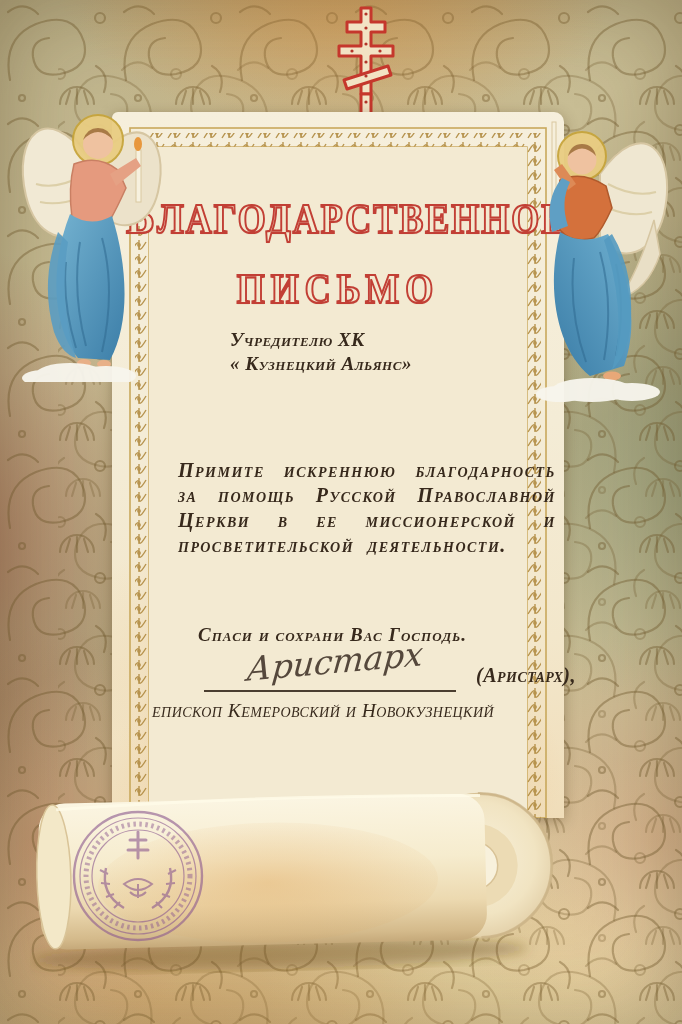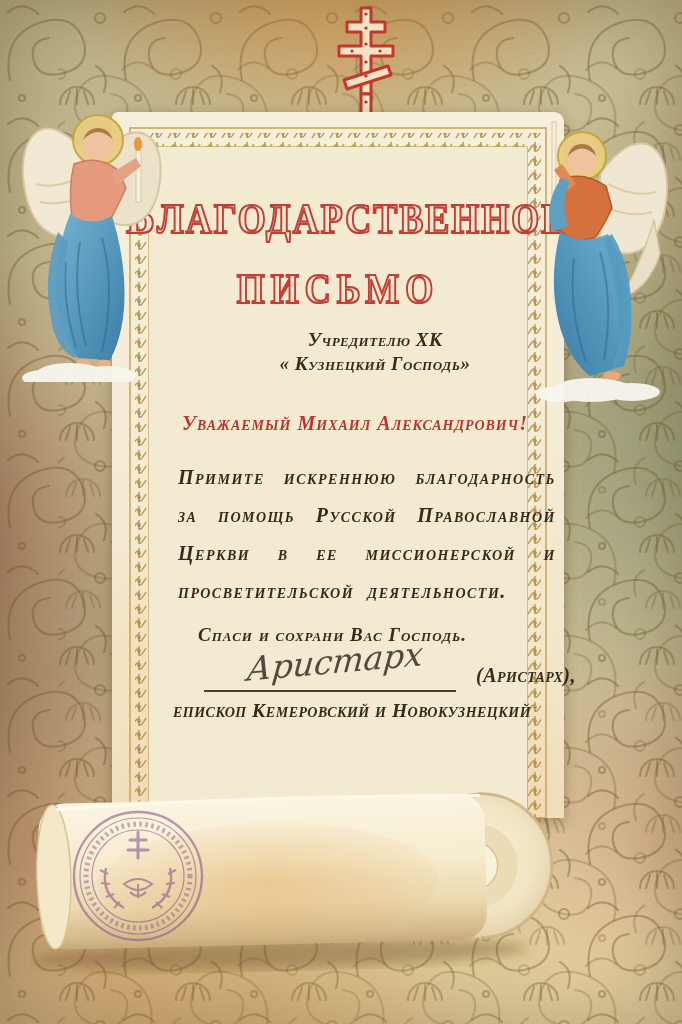--- a/index.html
+++ b/index.html
@@ -36,40 +36,40 @@
   }
   .frame{position:absolute;inset:0;pointer-events:none;}
   .txt{position:absolute;color:#37291c;}
   .title{left:14px;width:424px;text-align:center;color:#f3e8cf;
     font-weight:bold;text-transform:uppercase;letter-spacing:2px;
     -webkit-text-stroke:1.9px #c23f35;text-shadow:0 1px 1px rgba(150,40,30,.35);
     transform:scaleY(1.18);}
   .title-1{top:78px;font-size:36px;}
   .title-1::first-letter{font-size:1.22em;}
   .title-2{top:156px;font-size:36px;letter-spacing:6px;}
-  .addr{left:118px;top:216px;width:290px;text-align:center;
+  .addr{left:118px;top:216px;width:290px;text-align:left;
     font-style:italic;font-weight:bold;font-variant:small-caps;
     font-size:19px;line-height:24px;letter-spacing:.5px;}
   .salut{left:58px;top:300px;width:370px;text-align:center;color:#b5372e;
     font-style:italic;font-weight:bold;font-variant:small-caps;
     font-size:20px;letter-spacing:1px;}
   .bodytxt{left:66px;top:346px;width:378px;text-align:justify;
     font-style:italic;font-weight:bold;font-variant:small-caps;
-    font-size:20px;line-height:38px;letter-spacing:1.5px;word-spacing:7px;}
+    font-size:20px;line-height:25px;letter-spacing:1.5px;word-spacing:7px;}
   .bless{left:68px;top:512px;font-style:italic;font-weight:bold;font-variant:small-caps;
     font-size:19px;letter-spacing:1px;margin-left:18px;}
   .sigwrap{left:60px;top:536px;width:380px;height:56px;}
   .sig-hand{position:absolute;left:48px;top:-6px;width:230px;text-align:center;
     color:#55483c;font-style:italic;font-size:33px;
     font-family:"DejaVu Serif",serif;transform:rotate(-5deg) skewX(-10deg);}
   .sig-line{position:absolute;left:32px;top:42px;width:252px;border-bottom:2px solid #4a3e30;}
   .sig-name{position:absolute;left:304px;top:16px;font-style:italic;font-weight:bold;
     font-variant:small-caps;font-size:20px;letter-spacing:.5px;}
-  .sig-title{left:40px;top:588px;width:400px;text-align:center;
-    font-style:italic;font-weight:bold;font-variant:small-caps;
+  .sig-title{left:40px;top:588px;width:400px;
+    font-style:italic;font-weight:normal;font-variant:small-caps;
     font-size:19.5px;letter-spacing:.5px;}
   
   .angel{position:absolute;z-index:3;}
   .angel-left{left:10px;top:92px;width:170px;height:290px;}
   .angel-right{left:516px;top:104px;width:166px;height:300px;}
   
   .roll{position:absolute;left:28px;top:782px;width:534px;height:196px;z-index:4;
     transform:rotate(-1.4deg);}
   .seal{position:absolute;left:68px;top:806px;width:140px;height:140px;z-index:5;opacity:.62;}
 </style>
@@ -135,24 +135,23 @@
       <rect x="37" y="35" width="378" height="671" fill="none"></rect>
       <rect x="23" y="35" width="406" height="671" fill="#f3ead2" opacity="0"></rect>
       <rect x="37" y="35" width="378" height="671" fill="#f3ead2"></rect>
     </svg>
 
     <div class="txt title title-1">Благодарственное</div>
     <div class="txt title title-2">письмо</div>
 
     <div class="txt addr">
       <div>Учредителю ХК</div>
-      <div>« Кузнецкий Господь»</div>
+      <div>« Кузнецкий Альянс»</div>
     </div>
 
-    <div class="txt salut">Уважаемый Михаил Александрович!</div>
 
     <div class="txt bodytxt">Примите искреннюю благодарность за помощь Русской Православной Церкви в ее миссионерской и просветительской деятельности.</div>
 
     <div class="txt bless">Спаси и сохрани Вас Господь.</div>
 
     <div class="txt sigwrap">
       <div class="sig-hand">Аристарх</div>
       <div class="sig-line"></div>
       <div class="sig-name">(Аристарх),</div>
     </div>

